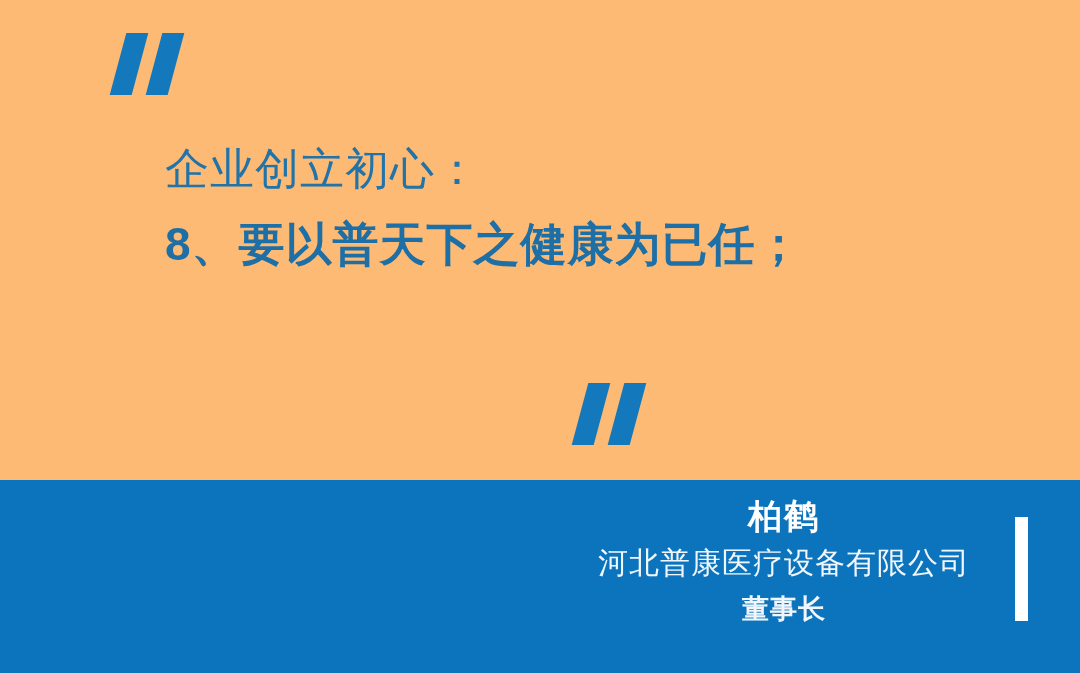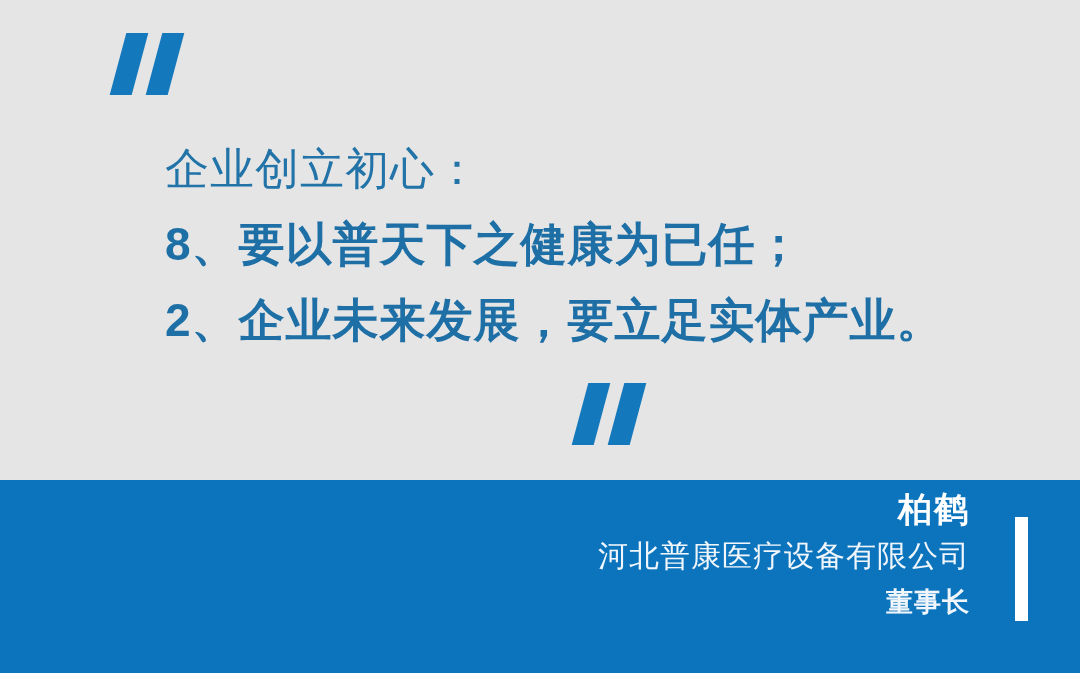--- a/index.html
+++ b/index.html
@@ -12,21 +12,21 @@
     height: 673px;
     background: #ffffff;
     font-family: "Liberation Sans", "DejaVu Sans", sans-serif;
     overflow: hidden;
   }
 
   .card {
     position: relative;
     width: 1080px;
     height: 673px;
-    background: #e5e5e5;
+    background: #fdba74;
     overflow: hidden;
   }
 
   
   .quote-mark {
     position: absolute;
     width: 72px;
     height: 62px;
   }
   .quote-mark .slash {
@@ -73,22 +73,22 @@
     position: absolute;
     left: 0;
     top: 480px;
     width: 1080px;
     height: 193px;
     background: #0b74bd;
   }
   .banner-inner {
     position: absolute;
     right: 110px;
-    top: 5px;
-    text-align: right;
+    top: 12px;
+    text-align: center;
   }
   .attrib-name {
     color: #ffffff;
     font-size: 34px;
     font-weight: 700;
     line-height: 48px;
     letter-spacing: 2px;
   }
   .attrib-company {
     color: #f0f6fb;
@@ -120,21 +120,20 @@
 <div class="card">
 
   <div class="quote-mark quote-open">
     <span class="slash s1"></span>
     <span class="slash s2"></span>
   </div>
 
   <div class="quote-body">
     <div class="quote-line l1">企业创立初心：</div>
     <div class="quote-line l2">8、要以普天下之健康为已任；</div>
-    <div class="quote-line l3">2、企业未来发展，要立足实体产业。</div>
   </div>
 
   <div class="quote-mark quote-close">
     <span class="slash s1"></span>
     <span class="slash s2"></span>
   </div>
 
   <div class="banner">
     <div class="banner-inner">
       <div class="attrib-name">柏鹤</div>

